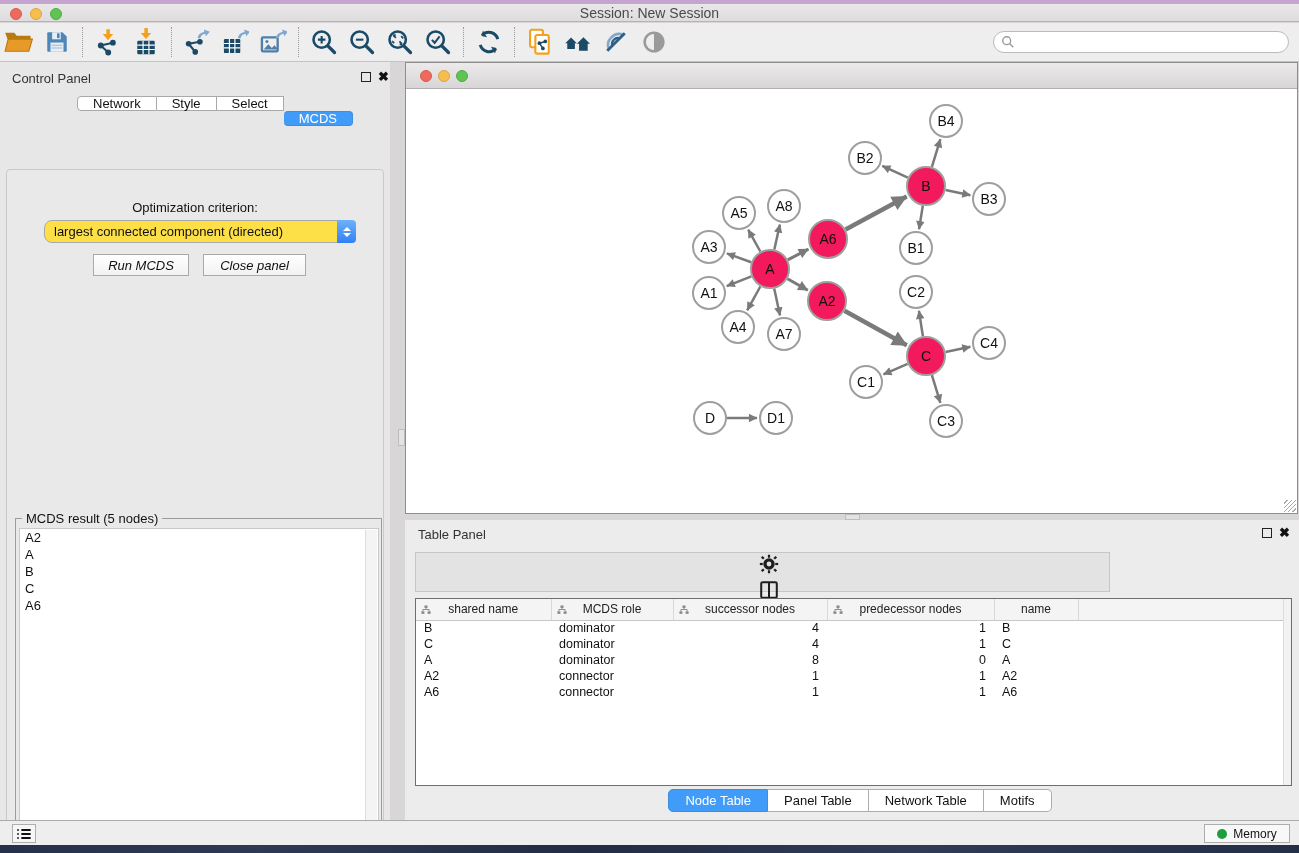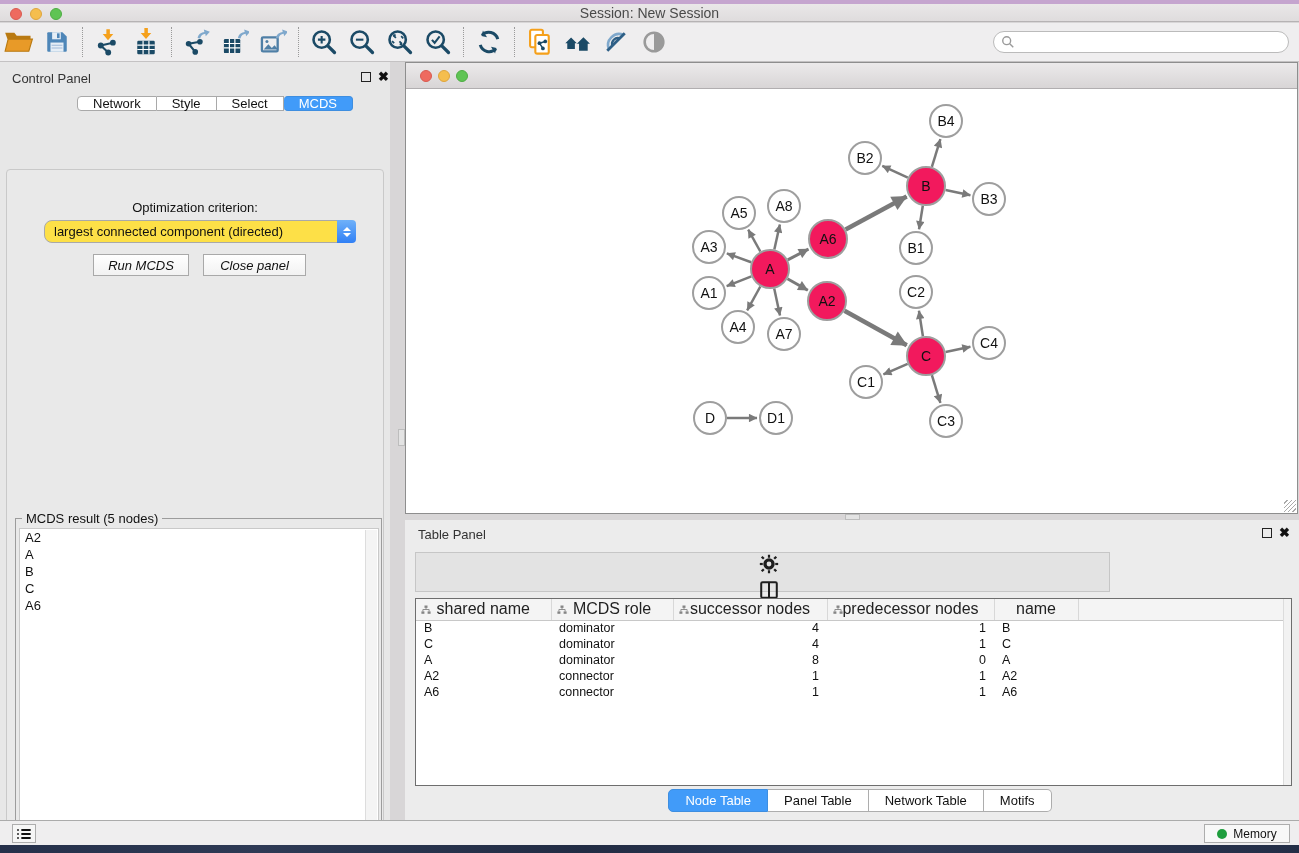--- a/index.html
+++ b/index.html
@@ -32,21 +32,21 @@
   .float-btn { position:absolute; width:10px; height:10px; border:1.6px solid #222; top:10px; }
   .close-btn { position:absolute; top:7px; font-size:13px; font-weight:bold; color:#111; }
   .cp-header .float-btn { left:361px; } .cp-header .close-btn { left:378px; }
   .cp-inner { position:absolute; left:6px; top:107px; width:378px; height:700px;
     background:#E9E9E9; border:1px solid #C9C9C9; border-radius:4px; }
   .cp-tabs { position:absolute; left:77px; top:34px; display:flex; z-index:3; }
   .cp-tab { height:15px; padding:0 15px; background:#fff; border:1px solid #A9A9A9; border-left:none;
     display:flex; align-items:center; font-size:13px; color:#111; }
   .cp-tab:first-child { border-left:1px solid #A9A9A9; border-radius:4px 0 0 4px; }
   .cp-tab:last-child { border-radius:0 4px 4px 0; }
-  .cp-tab.active { background:#419BF9; color:#fff; border-color:#3E8EE0; border-radius:4px; }
+  .cp-tab.active { background:#419BF9; color:#fff; border-color:#3E8EE0; border-radius:4px;margin-top:15px; }
   .opt-label { position:absolute; left:0; top:30px; width:100%; text-align:center; color:#111; }
   .dropdown { position:absolute; left:37px; top:50px; width:312px; height:23px; background:#fde047;
     border:1px solid #A9A9A9; border-radius:8px; display:flex; align-items:center; }
   .dropdown .dd-text { flex:1; padding-left:9px; font-size:13px; color:#111; white-space:nowrap; overflow:hidden; }
   .dd-stepper { width:19px; height:23px; margin-right:-1px; border-radius:0 4px 4px 0;
     background:linear-gradient(#6FB1F9,#3180F5); display:flex; flex-direction:column; align-items:center; justify-content:center; gap:2px; }
   .dd-up { width:0; height:0; border-left:4px solid transparent; border-right:4px solid transparent; border-bottom:4px solid #fff; }
   .dd-down { width:0; height:0; border-left:4px solid transparent; border-right:4px solid transparent; border-top:4px solid #fff; }
   .cp-btn { position:absolute; top:84px; height:22px; background:linear-gradient(#FFFFFF,#F2F2F2);
     border:1px solid #A9A9A9; border-radius:0; font-size:13px; color:#111;
@@ -79,21 +79,21 @@
   .tp-title { position:absolute; left:13px; top:7px; font-size:13px; color:#333; }
   .tp-header .float-btn { left:857px; top:8px; } .tp-header .close-btn { left:874px; top:5px; }
   .tp-toolbar { position:absolute; left:10px; top:32px; width:695px; height:40px; background:#E3E3E3;
     border:1px solid #C6C6C6; display:flex; align-items:center; padding-left:12px; gap:4px;flex-direction:column; }
   .tpbtn { width:36px; height:32px; display:flex; align-items:center; justify-content:center; }
   .fx-label { font-family:"Liberation Serif", serif; font-style:italic; font-size:17px; color:#A8A8A8; margin-left:4px; }
   .tp-tablewrap { position:absolute; left:10px; top:78px; width:877px; height:188px; background:#fff;
     border:1px solid #6E6E6E; overflow:hidden; }
   table.data { border-collapse:collapse; table-layout:fixed; width:869px; }
   table.data th { height:21px; background:#F4F4F4; border-bottom:1px solid #C8C8C8; border-right:1px solid #D8D8D8;
-    font-weight:normal; font-size:16px; color:#222; text-align:center; position:relative; }
+    font-weight:normal; font-size:12px; color:#222; text-align:center; position:relative; }
   table.data th .hicon { position:absolute; left:5px; top:6px; }
   table.data td { height:16px; font-size:12.5px; color:#111; padding:0 8px; white-space:nowrap; overflow:hidden; }
   td.al { text-align:left; } td.ar { text-align:right; padding-right:13px; }
   .tbl-scroll { position:absolute; right:0; top:0; width:8px; height:100%; background:#F2F2F2; border-left:1px solid #DCDCDC; }
   .tp-tabs { position:absolute; left:0; top:269px; width:100%; display:flex; justify-content:center; }
   .tp-tab { height:23px; padding:0 16px; background:#fff; border:1px solid #ADADAD; border-left:none;
     display:flex; align-items:center; font-size:13px; color:#111; }
   .tp-tab:first-child { border-left:1px solid #ADADAD; border-radius:5px 0 0 5px; }
   .tp-tab:last-child { border-radius:0 5px 5px 0; }
   .tp-tab.active { background:#419BF9; color:#fff; border-color:#3E8EE0;margin-left:16px; }

